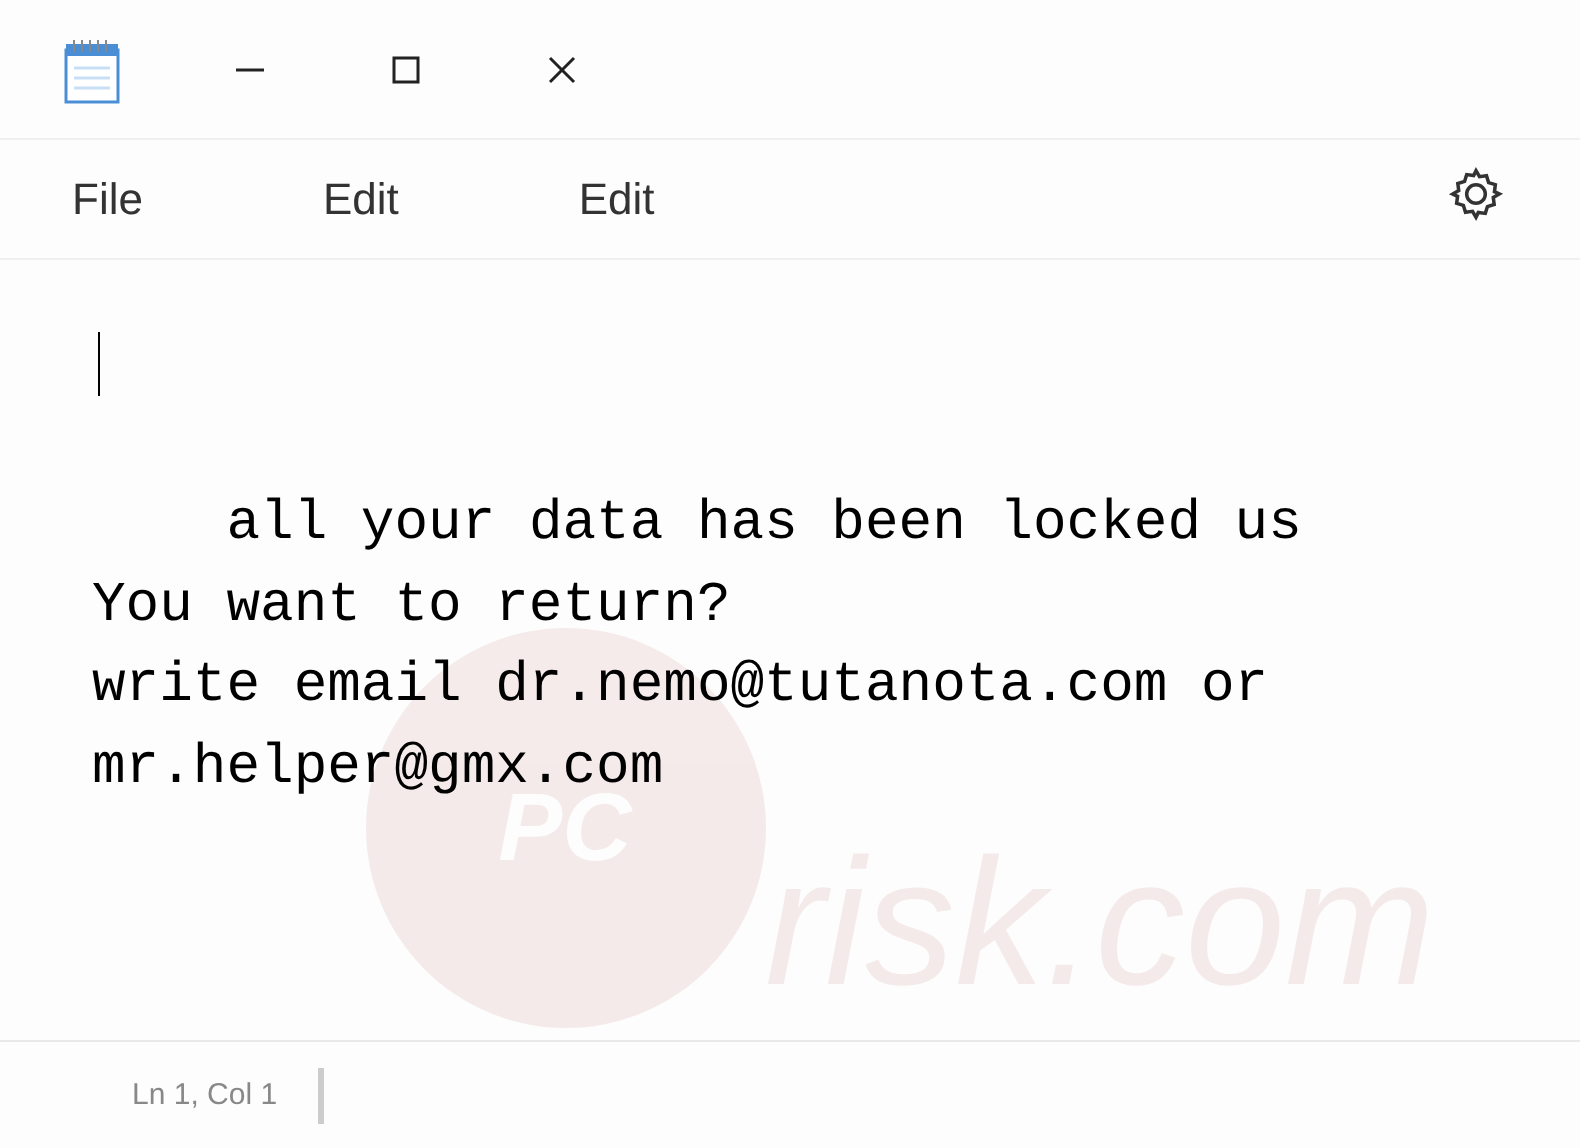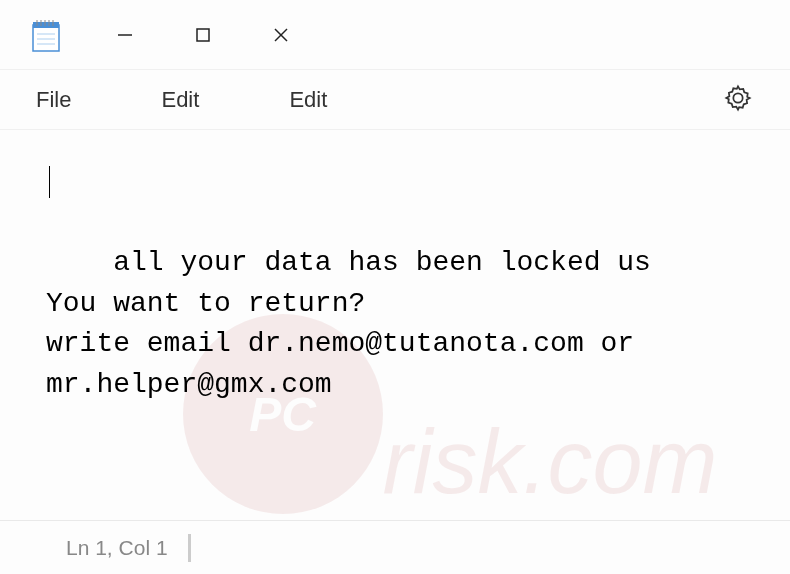--- a/index.html
+++ b/index.html
@@ -87,21 +87,21 @@
     }
     .statusbar {
       position: absolute;
       bottom: 0;
       left: 0;
       right: 0;
       height: 54px;
       display: flex;
       align-items: center;
       border-top: 1px solid rgba(0,0,0,0.08);
-      font-size: 21px;
+      font-size: 15px;
       color: #888;
       padding-left: 46px;
     }
     .status-cell {
       padding: 0 20px;
       height: 100%;
       display: flex;
       align-items: center;
     }
     .status-div {

